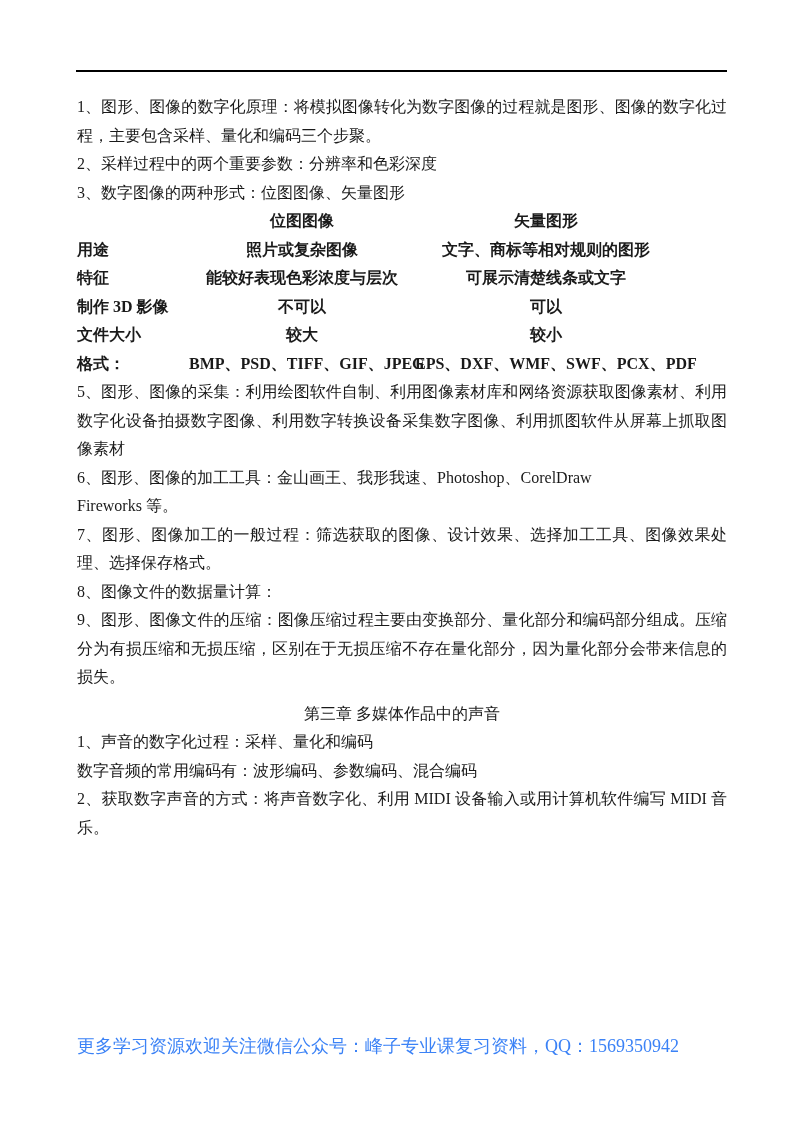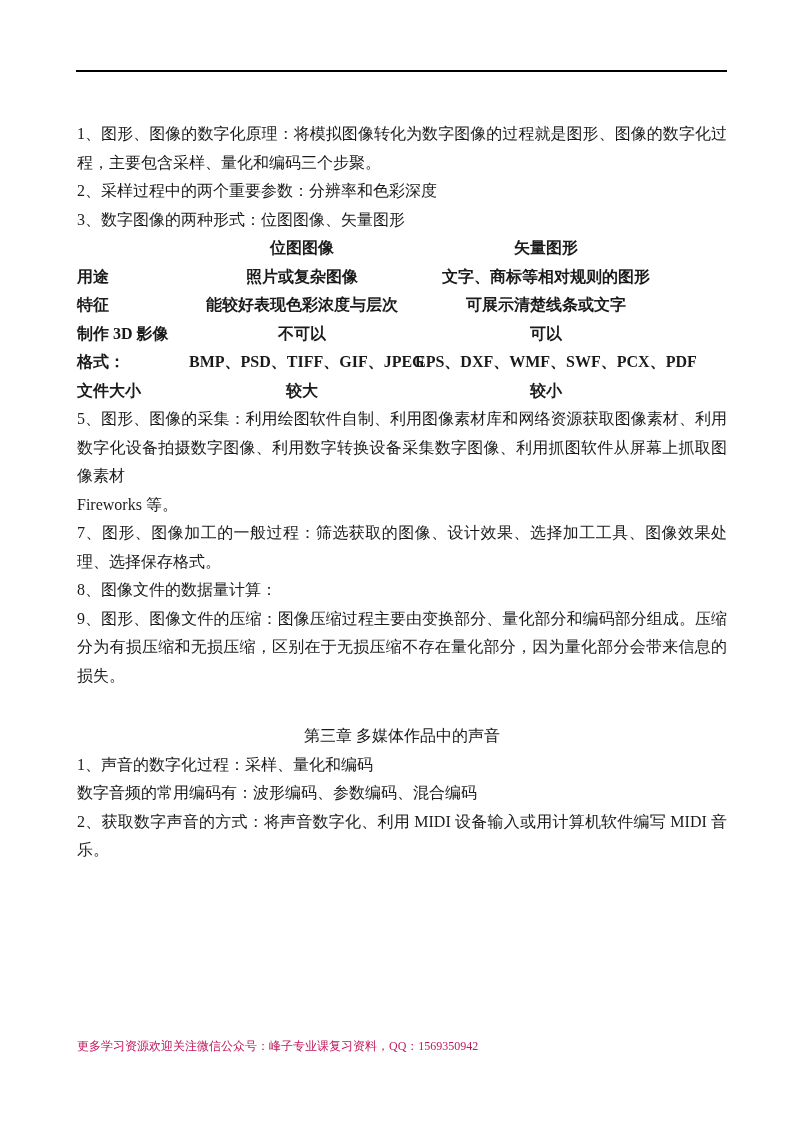--- a/index.html
+++ b/index.html
@@ -16,23 +16,23 @@
     position: absolute;
     left: 76px;
     top: 70px;
     width: 651px;
     height: 2px;
     background: #000000;
   }
   .content {
     position: absolute;
     left: 77px;
-    top: 0;
+    top: 8px;
     width: 650px;
-    padding-top: 120px;
+    padding-top: 85px;
     font-size: 16px;
     line-height: 28.5px;
   }
   .para { margin: 0; text-align: justify; }
   .para.gap-before { }
   .line { margin: 0; }
 
   .cmp-table { width: 100%; }
   .cmp-row {
     display: grid;
@@ -60,34 +60,34 @@
   }
   .frac-den {
     padding-top: 3px;
     line-height: 22px;
     white-space: nowrap;
   }
   .formula-eq { margin-left: 3px; }
   .formula-unit { margin-left: 30px; font-style: italic; }
 
   .section-heading {
-    margin: 32px 0 0 0;
+    margin: 8px 0 0 0;
     text-align: center;
     font-weight: normal;
     font-size: 16px;
     line-height: 28.5px;
   }
 
   .footer {
     position: absolute;
     left: 77px;
     top: 1038px;
-    font-size: 12px;
+    font-size: 18px;
     line-height: 17px;
-    color: #be185d;
+    color: #3b82f6;
     white-space: nowrap;
   }
 </style>
 </head>
 <body>
 
 <div class="page">
   <div class="top-rule"></div>
 
   <div class="content">
@@ -110,32 +110,33 @@
         <div class="cell">特征</div>
         <div class="cell center">能较好表现色彩浓度与层次</div>
         <div class="cell center">可展示清楚线条或文字</div>
       </div>
       <div class="cmp-row">
         <div class="cell">制作 3D 影像</div>
         <div class="cell center">不可以</div>
         <div class="cell center">可以</div>
       </div>
       <div class="cmp-row">
+        <div class="cell">文件大小</div>
+        <div class="cell center">较大</div>
+        <div class="cell center">较小</div>
+      </div>
+      <div class="cmp-row">
         <div class="cell">格式：</div>
         <div class="cell center">BMP、PSD、TIFF、GIF、JPEG</div>
         <div class="cell center">EPS、DXF、WMF、SWF、PCX、PDF</div>
       </div>
-      <div class="cmp-row">
-        <div class="cell">文件大小</div>
-        <div class="cell center">较大</div>
-        <div class="cell center">较小</div>
-      </div>
     </div>
 
     <p class="para gap-before">5、图形、图像的采集：利用绘图软件自制、利用图像素材库和网络资源获取图像素材、利用数字化设备拍摄数字图像、利用数字转换设备采集数字图像、利用抓图软件从屏幕上抓取图像素材</p>
+    <p class="para line">6、图形、图像的加工工具：金山画王、我形我速、Photoshop、CorelDraw</p>
     <p class="para line">Fireworks 等。</p>
     <p class="para">7、图形、图像加工的一般过程：筛选获取的图像、设计效果、选择加工工具、图像效果处理、选择保存格式。</p>
     <p class="para">8、图像文件的数据量计算：</p>
 
 
     <p class="para">9、图形、图像文件的压缩：图像压缩过程主要由变换部分、量化部分和编码部分组成。压缩分为有损压缩和无损压缩，区别在于无损压缩不存在量化部分，因为量化部分会带来信息的损失。</p>
 
     <h2 class="section-heading">第三章 多媒体作品中的声音</h2>
     <p class="para">1、声音的数字化过程：采样、量化和编码</p>
     <p class="para">数字音频的常用编码有：波形编码、参数编码、混合编码</p>

